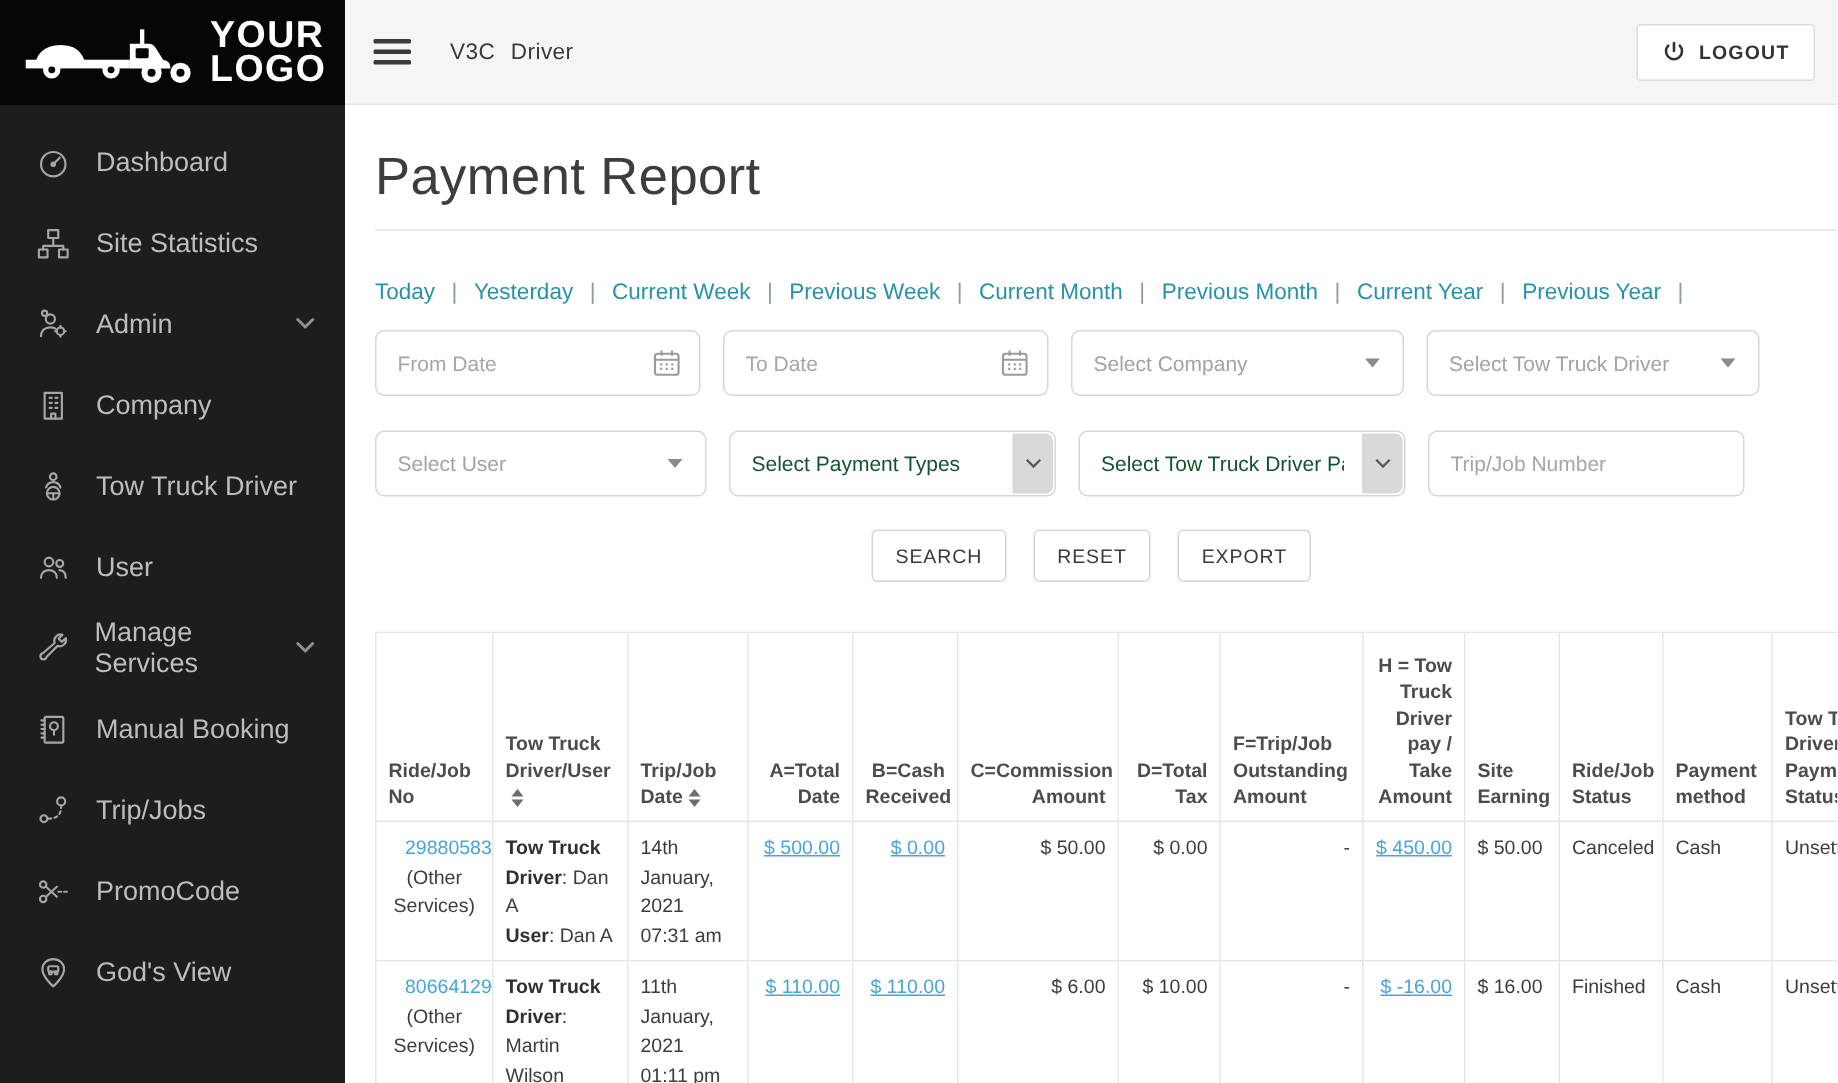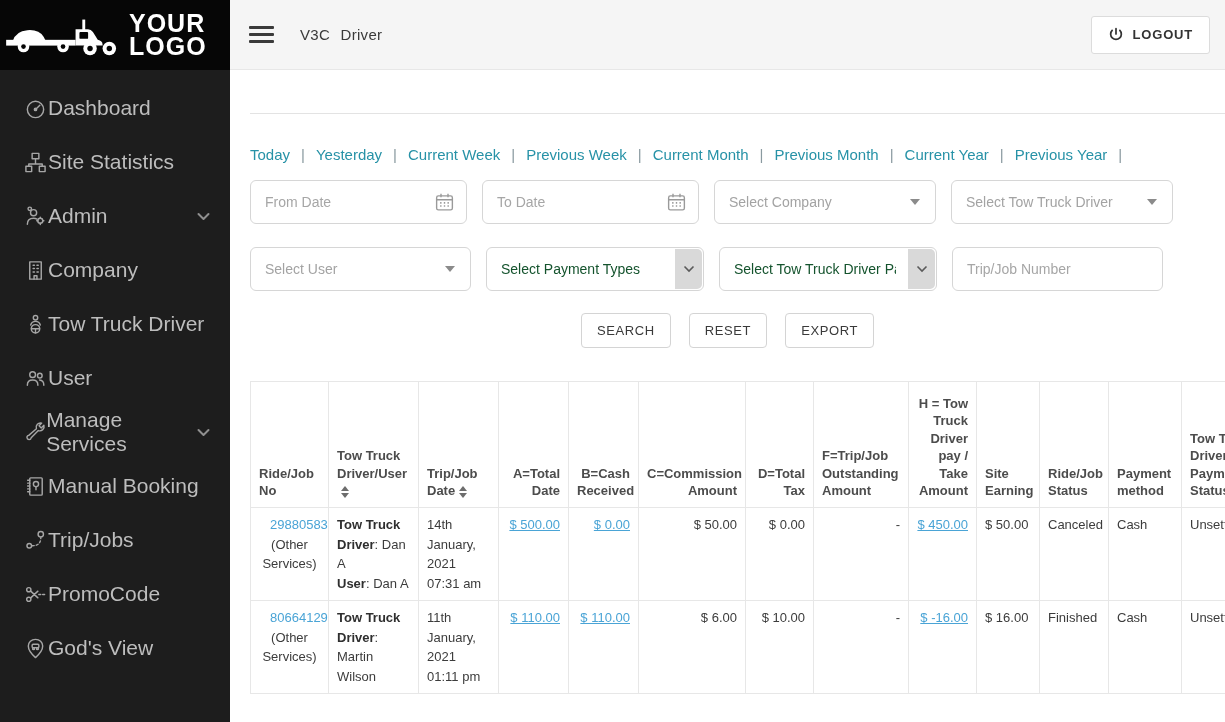--- a/index.html
+++ b/index.html
@@ -2,26 +2,26 @@
 <html><head>
 <meta charset="utf-8">
 <style>
   * { margin:0; padding:0; box-sizing:border-box; }
   html,body { width:1225px; height:722px; overflow:hidden; background:#fff;
     font-family:"Liberation Sans", sans-serif; }
   .app { display:flex; width:1225px; height:722px; }
 
   
   .sidebar { width:230px; min-width:230px; background:#1d1d1d; height:100%; }
-  .logo-block { height:70px; background:#060606; display:flex; align-items:center; padding:0 10px 0 1px; }
+  .logo-block { height:70px; background:#060606; display:flex; align-items:center; padding:0 10px 0 12px; }
   .logo-text { color:#fff; font-weight:bold; font-size:25px; line-height:0.92; letter-spacing:1px; margin-left:2px; }
   .nav { padding-top:11px; }
   .nav-item { height:54px; display:flex; align-items:center; padding:0 20px 0 22px; cursor:pointer; }
   .nav-item .ic { width:26px; height:26px; display:flex; align-items:center; justify-content:center; }
-  .nav-item .lbl { font-size:21px; color:#bdbdbd; }
+  .nav-item .lbl { margin-left:16px; font-size:18px; color:#bdbdbd; }
   .nav-item .chev { margin-left:auto; }
   .nav svg { stroke:#a6a6a6; fill:none; stroke-width:1.5; stroke-linecap:round; stroke-linejoin:round; }
 
   
   .main { flex:1; background:#fff; display:flex; flex-direction:column; }
   .topbar { height:70px; min-height:70px; background:#f5f5f5; border-bottom:1px solid #e7e7e7;
     display:flex; align-items:center; padding:0 15px 0 19px; }
   .hamburger { width:28px; height:22px; display:flex; flex-direction:column; justify-content:center; gap:4px; cursor:pointer; }
   .hamburger span { display:block; width:25px; height:3px; background:#3a3a3a; border-radius:1px; }
   .brand { margin-left:23px; font-size:15px; color:#3a3a3a; word-spacing:6px; letter-spacing:0.3px; }
@@ -248,20 +248,21 @@
           <svg width="16" height="16" viewBox="0 0 24 24" fill="none" stroke="#333" stroke-width="2.6" stroke-linecap="round">
               <path d="M12 2.5v8"></path>
               <path d="M6.2 5.2a8 8 0 1 0 11.6 0"></path>
             </svg>
         </span>
         <span>LOGOUT</span>
       </button>
     </div>
 
     <div class="content">
+      <h1 class="page-title">Payment Report</h1>
       <hr class="title-rule">
 
       <div class="quicklinks">
         <a>Today</a><span class="sep">|</span><a>Yesterday</a><span class="sep">|</span><a>Current Week</a><span class="sep">|</span><a>Previous Week</a><span class="sep">|</span><a>Current Month</a><span class="sep">|</span><a>Previous Month</a><span class="sep">|</span><a>Current Year</a><span class="sep">|</span><a>Previous Year</a><span class="sep">|</span>
       </div>
 
       <div class="filter-row">
         <div class="fbox w217">
           <input type="text" placeholder="From Date" style="">
           <span class="right-ic">

